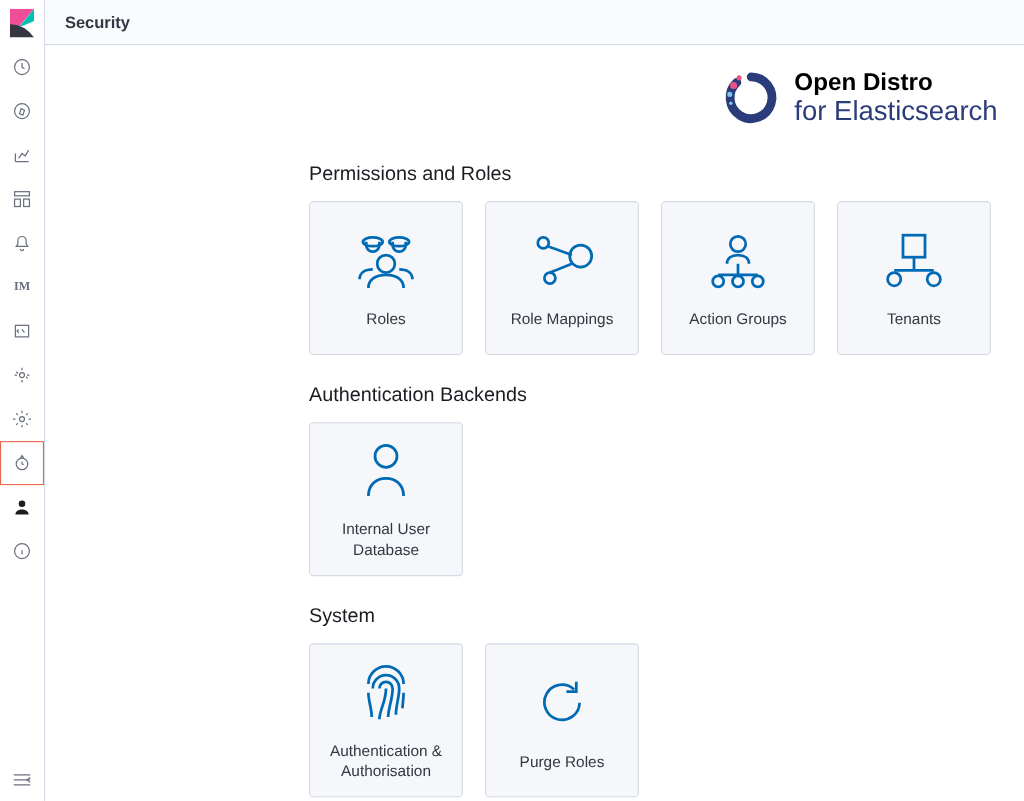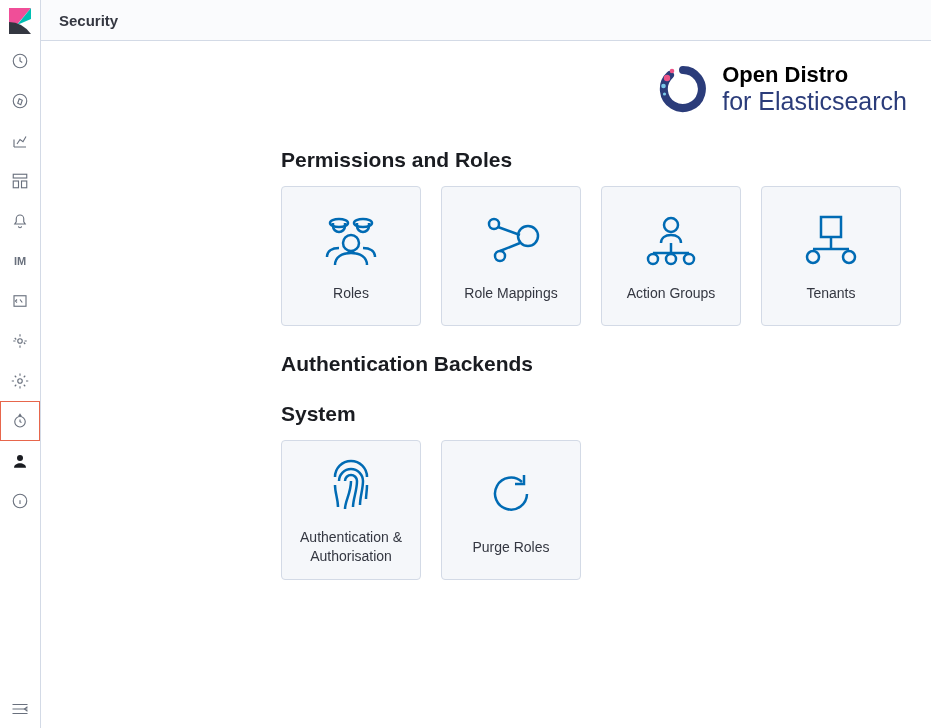--- a/index.html
+++ b/index.html
@@ -15,20 +15,21 @@
   .sidebar {
     position: absolute;
     left: 0; top: 0;
     width: 41px;
     height: 100%;
     background: #fff;
     border-right: 1px solid #d3dae6;
     display: flex;
     flex-direction: column;
     align-items: center;
+    font-family: Liberation Serif, serif;
   }
   .sidebar .logo {
     width: 41px;
     height: 41px;
     display:flex;align-items:center;justify-content:center;
   }
   .sidebar .nav-icon {
     width: 40px;
     height: 40px;
     display: flex;
@@ -79,22 +80,22 @@
     gap: 14px;
     margin-bottom: 32px;
     padding-right: 8px;
   }
   .brand-text { line-height:1.15; }
   .brand-text .l1 { font-size:22px; font-weight:700; color:#000000; }
   .brand-text .l2 { font-size:25px; font-weight:400; color:#2b3c7a; }
 
   .section { margin: 0 0 26px 224px; }
   .section h2 {
-    font-size: 21px;
-    font-weight: 700;
+    font-size: 18px;
+    font-weight: 400;
     color: #1a1c21;
     margin-bottom: 14px;
   }
   .card-row { display:flex; gap:20px; }
   .card {
     width: 140px;
     height: 140px;
     background: #f5f7fa;
     border: 1px solid #d3dae6;
     border-radius: 4px;
@@ -280,20 +281,31 @@
           </svg>
         </div>
         <div class="label">Tenants</div>
       </div>
 
     </div>
   </div>
 
   <div class="section">
     <h2>Authentication Backends</h2>
+    <div class="card-row">
+      <div class="card">
+        <div class="iconwrap">
+          <svg width="44" height="54" viewBox="0 0 44 54">
+            <circle cx="22" cy="14" r="10"></circle>
+            <path d="M6 50c0-10 7-16 16-16s16 6 16 16"></path>
+          </svg>
+        </div>
+        <div class="label">Internal User Database</div>
+      </div>
+    </div>
   </div>
 
   <div class="section">
     <h2>System</h2>
     <div class="card-row">
 
       <div class="card">
         <div class="iconwrap">
           <svg width="52" height="54" viewBox="0 0 52 54">
             <path d="M10 20a16 16 0 0 1 32 0"></path>

